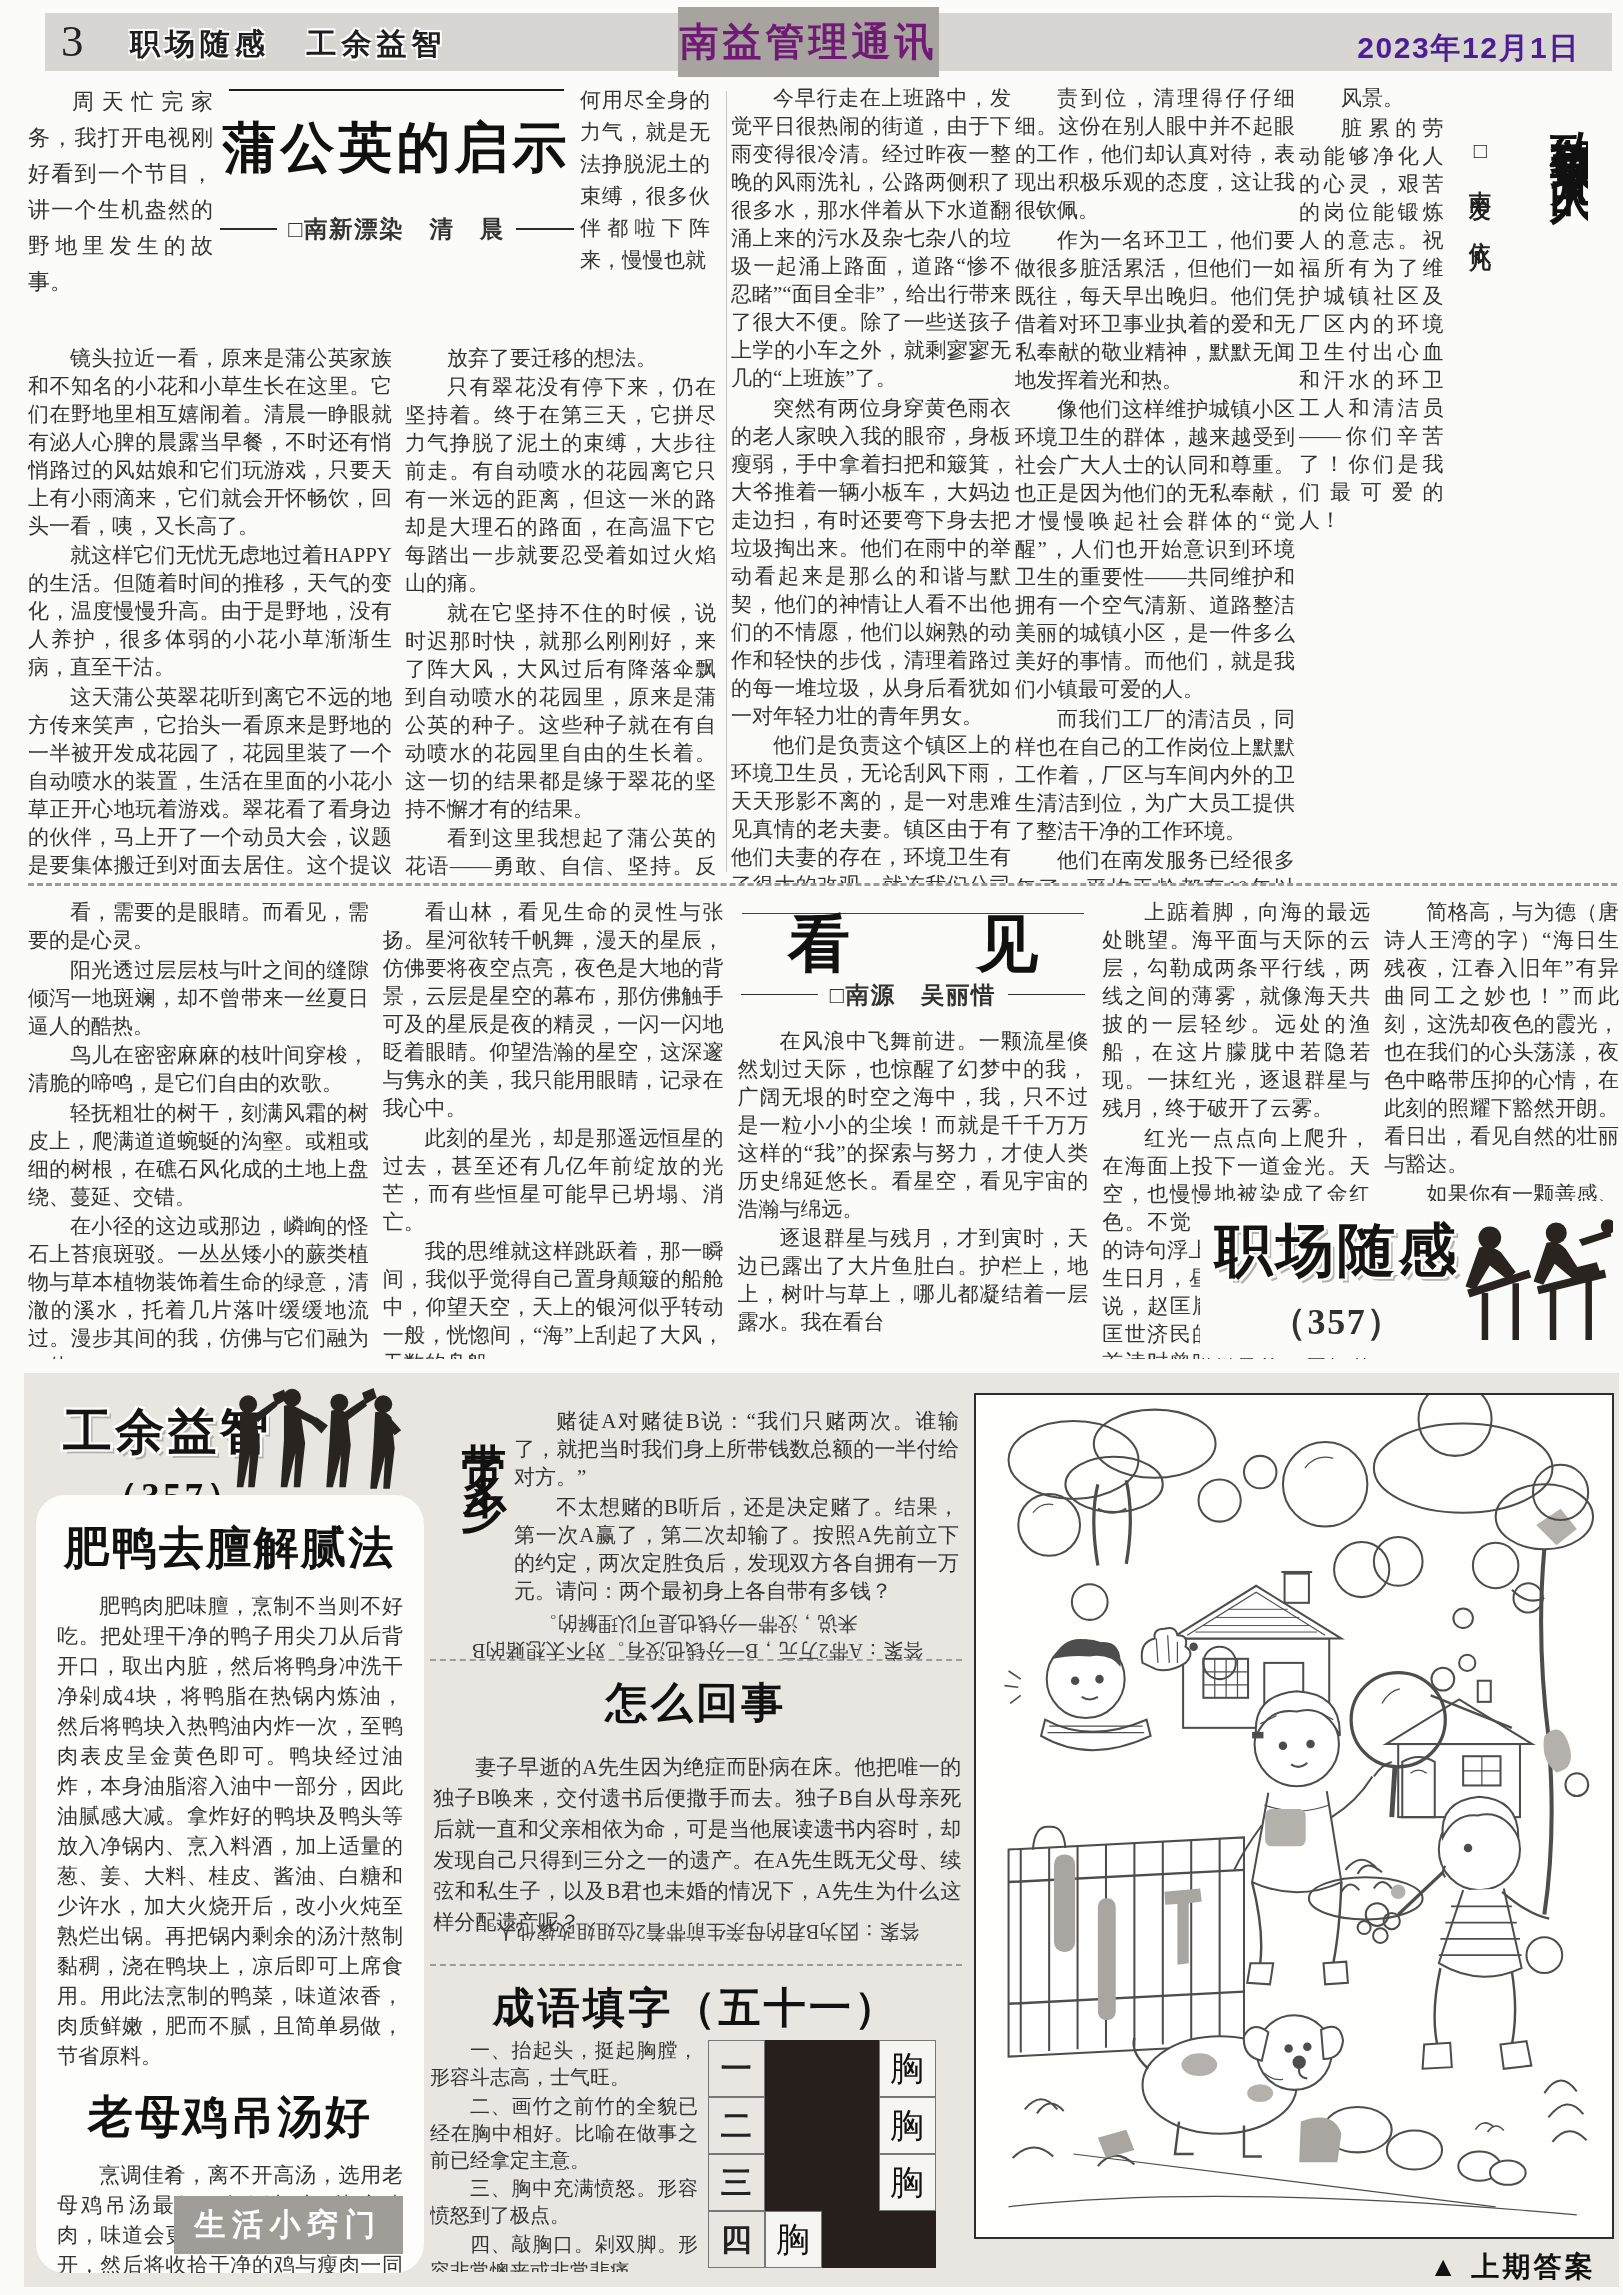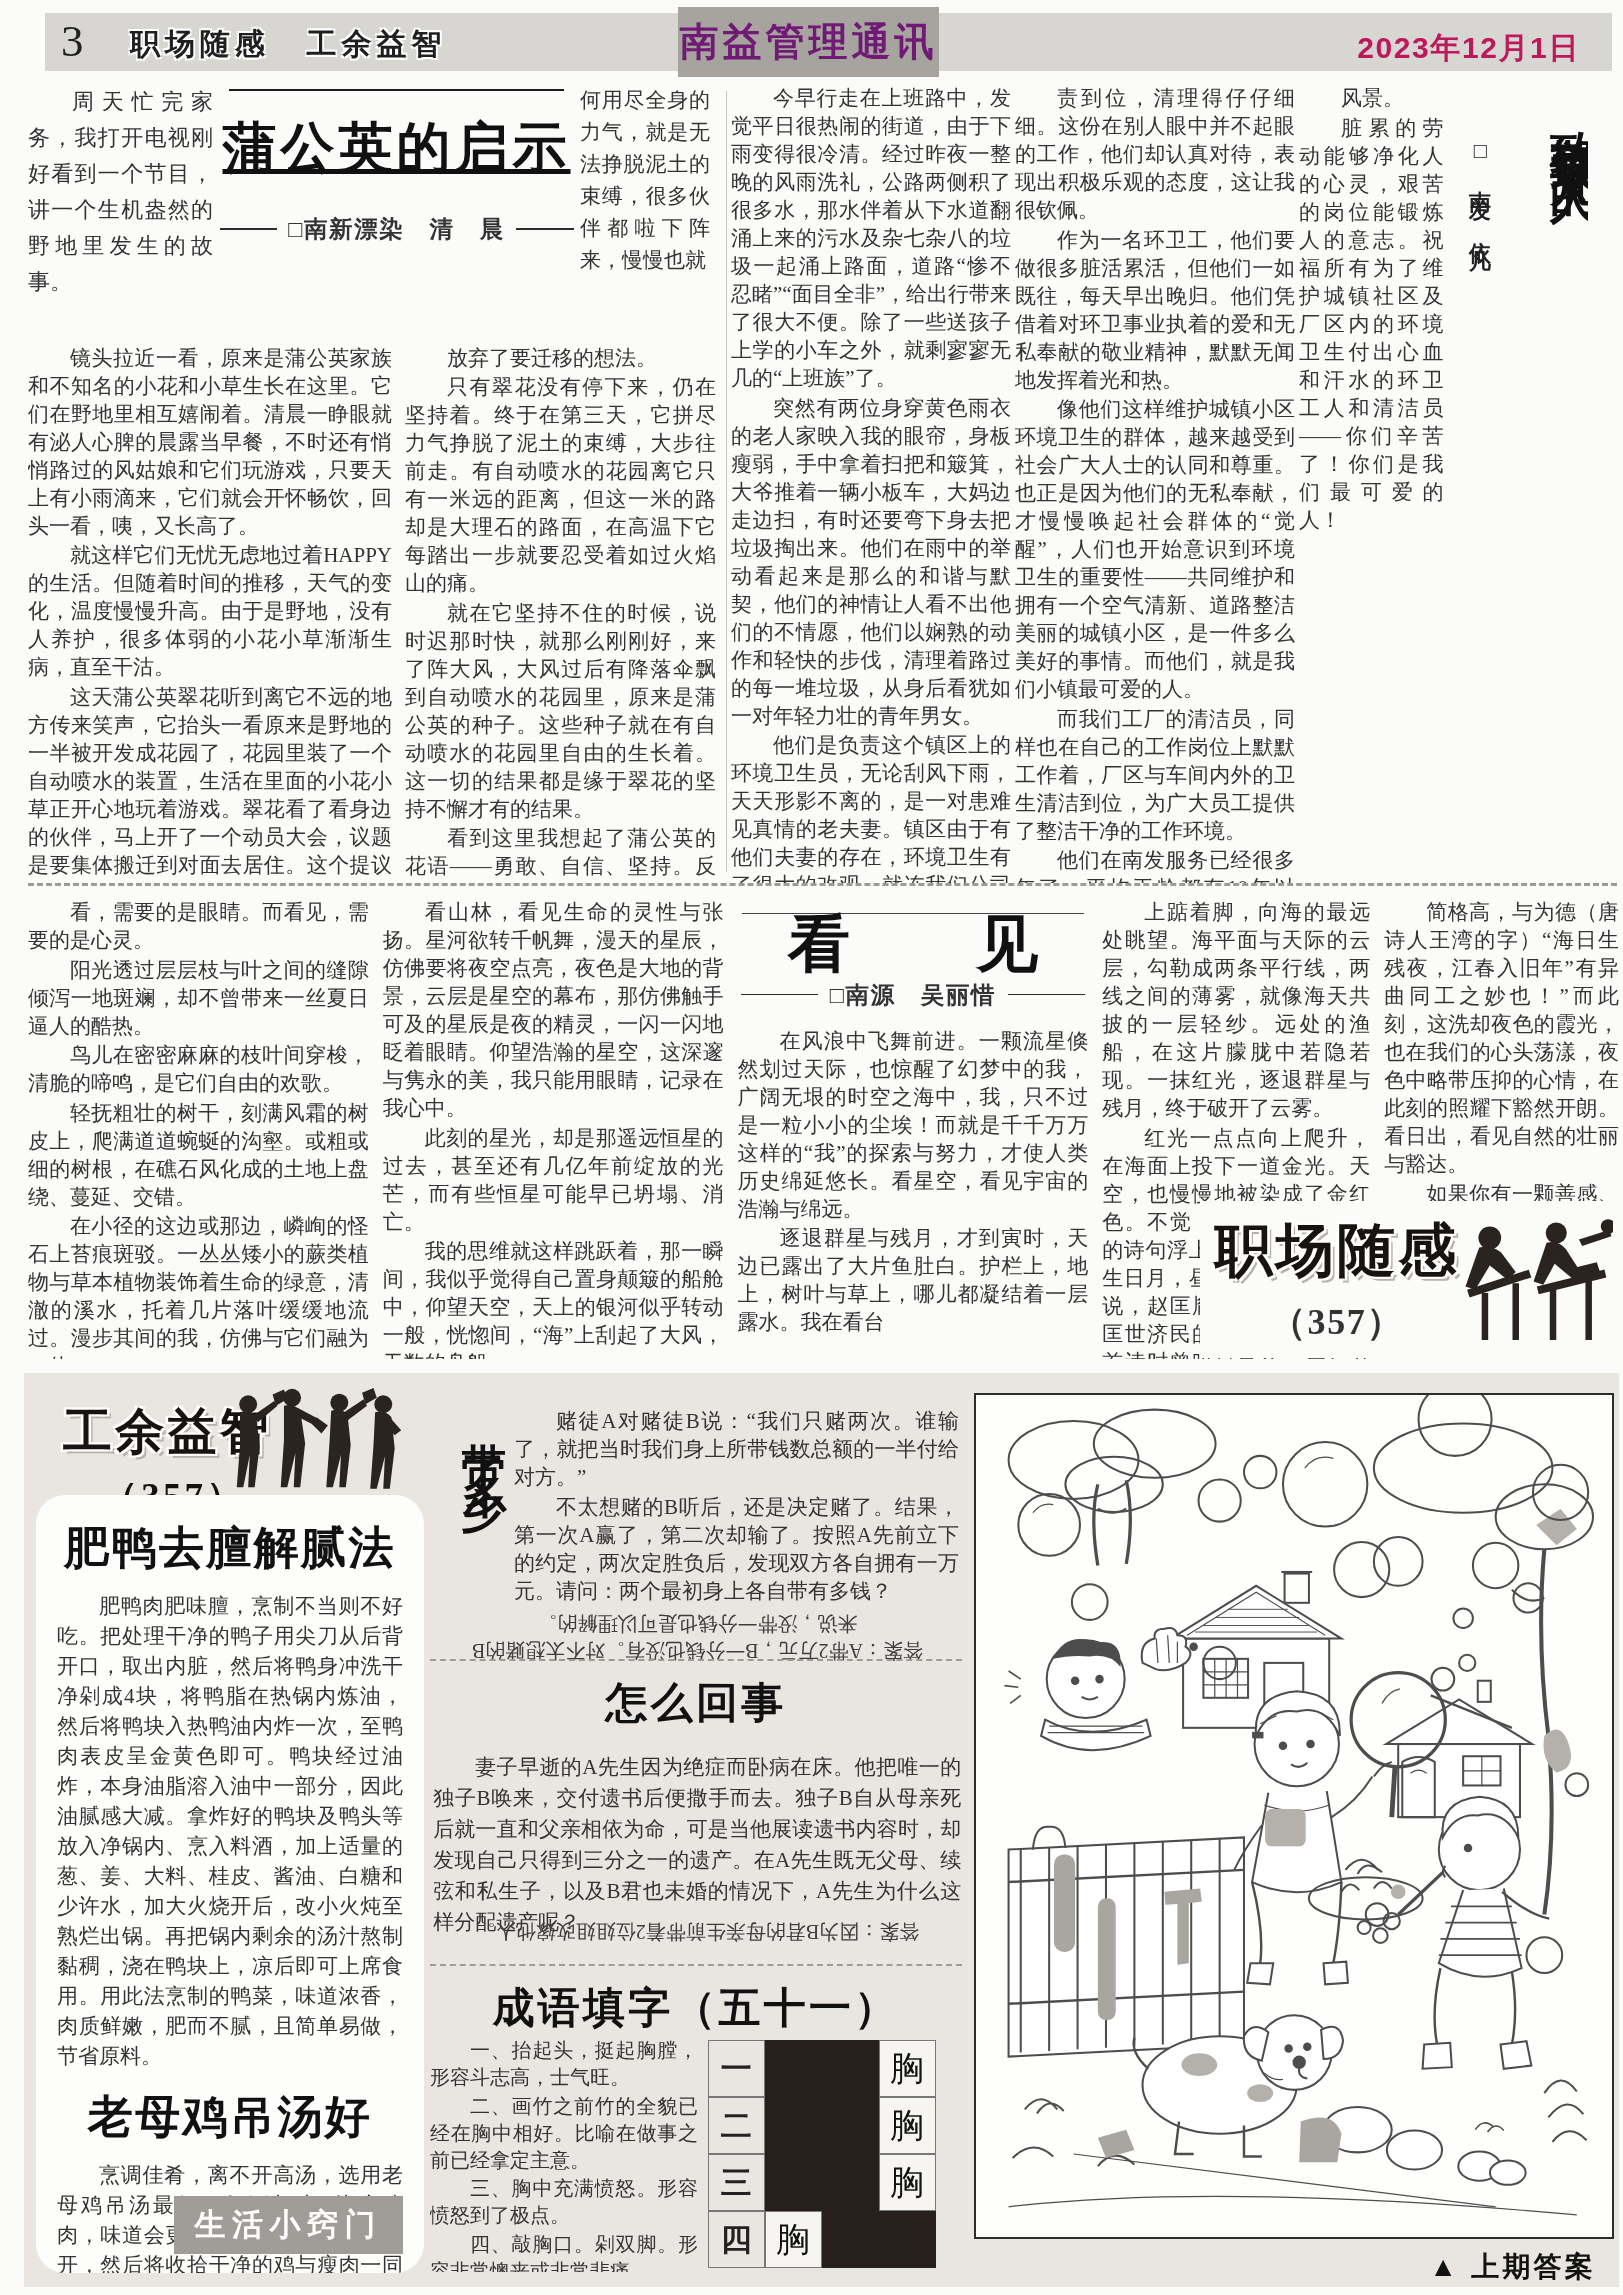--- a/index.html
+++ b/index.html
@@ -10,35 +10,35 @@
   .header-bar{position:absolute;left:45px;top:13px;width:1567px;height:58px;background:#d8d6d2;}
   .pagenum{position:absolute;left:16px;top:1.6px;font-size:45px;color:#222;font-family:"Liberation Serif",serif;}
   .sections{position:absolute;left:85px;top:11.4px;font-size:30px;font-weight:bold;letter-spacing:4.9px;
             font-family:"Liberation Sans","DejaVu Sans",sans-serif;color:#1f1f1f;
             text-shadow:1.6px 1.6px 0 #fff,-1.6px -1.6px 0 #fff,1.6px -1.6px 0 #fff,-1.6px 1.6px 0 #fff;}
   .sections span{margin-right:37px;}
   .masthead{position:absolute;left:633px;top:-6.5px;width:261px;height:70px;background:#a7a4a0;
             display:flex;align-items:center;justify-content:center;font-size:39px;font-weight:bold;
             color:#701a75;letter-spacing:4px;font-family:"Liberation Serif",serif;}
   .date{position:absolute;right:32px;top:14.6px;font-size:30px;font-weight:bold;letter-spacing:1.6px;
-        font-family:"Liberation Sans","DejaVu Sans",sans-serif;color:#be185d;}
+        font-family:"Liberation Sans","DejaVu Sans",sans-serif;color:#4c1d95;}
   
   .colrule{position:absolute;left:726px;top:91px;width:0.8px;height:781px;background:#c9c7c4;}
   .dashrule{position:absolute;left:28px;top:883px;width:1589px;border-top:3.2px dashed #9d9b98;}
   .bl{display:flex;align-items:center;}
   .bl .ln{flex:1;height:1.6px;background:#2c2c2c;}
   .bl .tx{padding:0 11.4px;font-size:23.5px;font-weight:bold;white-space:nowrap;letter-spacing:1.6px;}
   .coltext{font-size:21px;line-height:28px;overflow:hidden;}
   
   .a1{position:absolute;left:28px;top:84px;width:688px;height:797px;}
   .a1-top{display:flex;height:253px;}
   .a1-intro{width:185px;font-size:22px;line-height:36px;overflow:hidden;}
   .a1-titleblock{width:367px;padding:0 6.5px;box-sizing:border-box;}
   .a1-rule{border-top:2.4px solid #1c1c1c;margin:4.9px 9.7px 0 9.7px;}
-  .a1-title{margin-top:21px;text-align:center;font-size:54px;font-weight:bold;letter-spacing:4px;color:#111;text-decoration:underline;}
+  .a1-title{margin-top:21px;text-align:center;font-size:54px;font-weight:bold;letter-spacing:4px;color:#111;}
   .a1-by{margin-top:28px;}
   .a1-side{width:130px;font-size:21px;line-height:32px;overflow:hidden;text-align:justify;}
   .a1-body{display:flex;gap:13px;height:537px;margin-top:6.5px;}
   .a1-left{width:364px;}
   .a1-right{flex:1;}
   
   .a2{position:absolute;left:731px;top:84px;width:877px;height:799px;display:flex;gap:4px;}
   .a2-col{width:280px;overflow:hidden;}
   .a2-col3{width:289px;}
   .a2-titlefloat{float:right;width:138px;height:394px;position:relative;margin-left:6.5px;}

